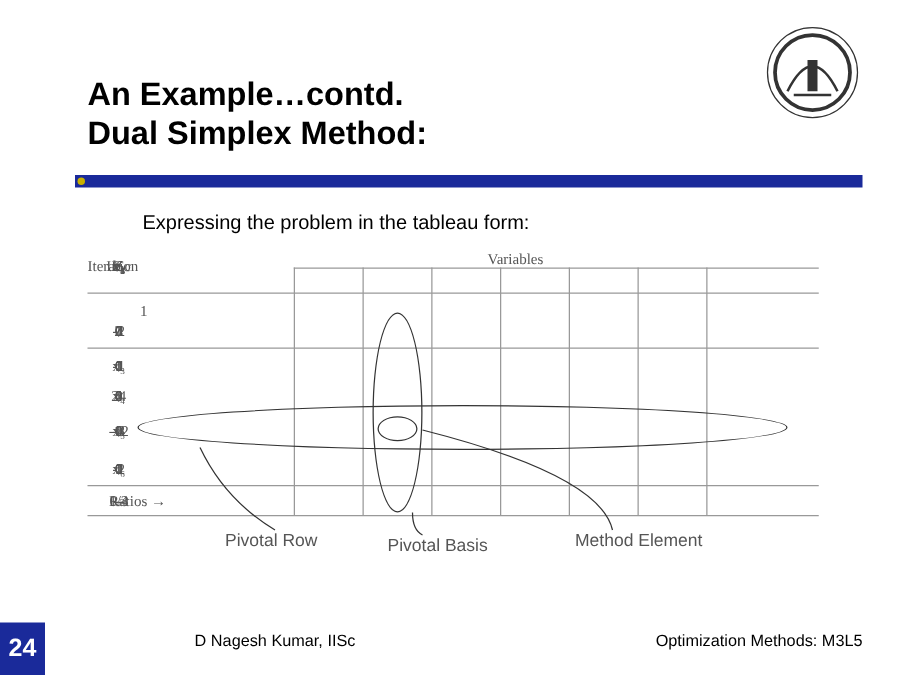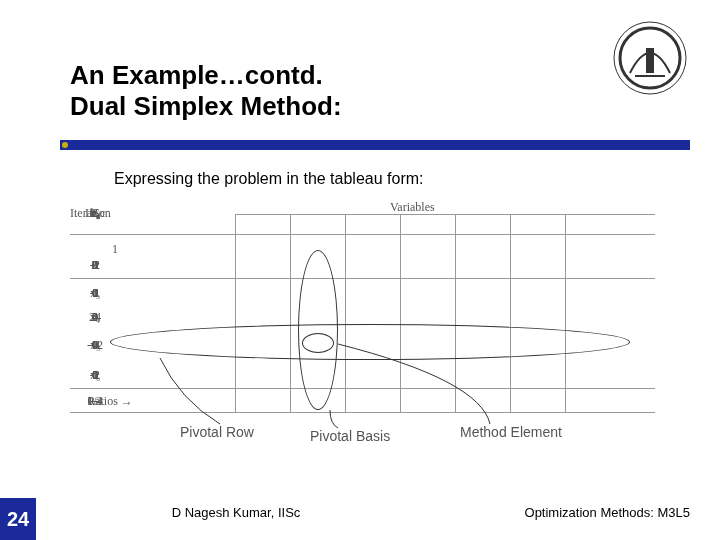--- a/index.html
+++ b/index.html
@@ -146,21 +146,21 @@
     color: #fff;
     font-size: 20px;
     font-weight: bold;
     display: flex;
     align-items: center;
     justify-content: center;
   }
   .footer-center {
     position: absolute;
     bottom: 20px;
-    left: 16px;
+    left: 0;
     width: 440px;
     text-align: center;
     font-size: 13px;
   }
   .footer-right {
     position: absolute;
     bottom: 20px;
     right: 30px;
     font-size: 13px;
     text-align: right;

